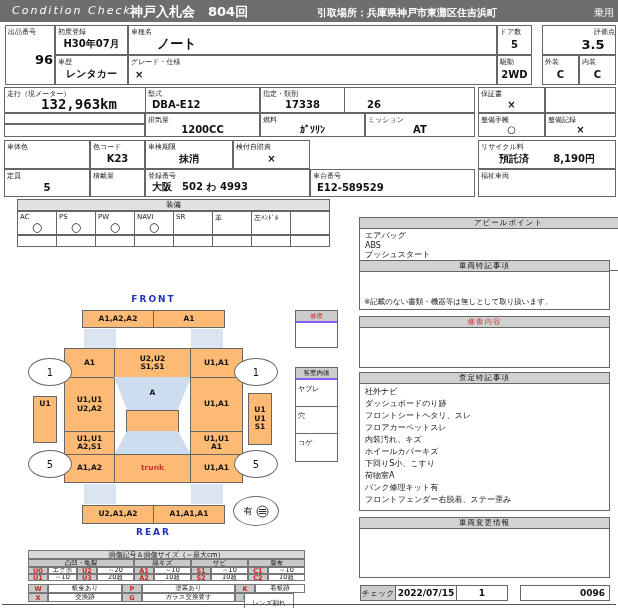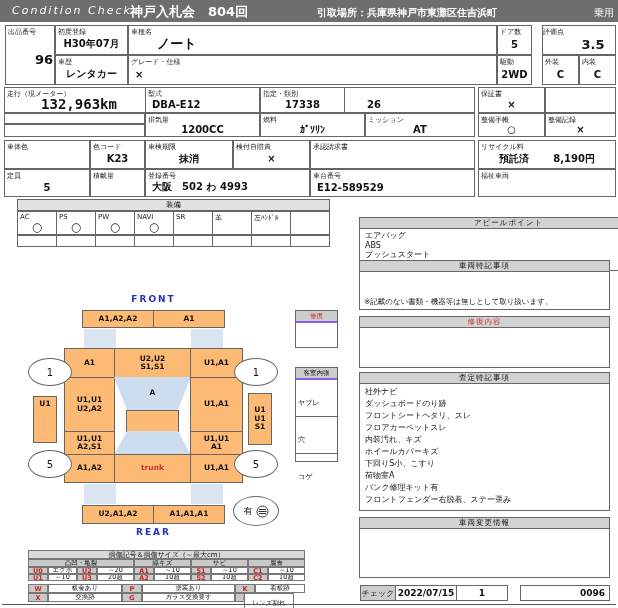--- a/index.html
+++ b/index.html
@@ -43,21 +43,21 @@
   .trap-ws{clip-path:polygon(0 0,100% 0,83% 100%,17% 100%);border:none;background:#cddcee;}
   .trap-rw{clip-path:polygon(17% 0,83% 0,100% 100%,0 100%);border:none;background:#cddcee;}
   .wheel{position:absolute;border:1px solid #666;border-radius:50%;background:#fff;display:flex;
          align-items:center;justify-content:center;font-size:10px;box-sizing:border-box;}
   .dirlabel{position:absolute;color:#2233bb;font-weight:bold;font-size:9px;letter-spacing:2px;
             text-align:center;}
   .red-t{color:#cc3333;font-weight:bold;}
   .minibox-title{height:10px;background:#cccccc;border-bottom:2px solid #8b5cf6;font-size:6.5px;
                  display:flex;align-items:center;justify-content:center;white-space:nowrap;font-family:Liberation Mono, monospace;}
   .minibox-title.red{color:#cc3333;}
-  .introw{font-size:7px;padding:18px 2px;border-bottom:1px solid #666;height:27px;box-sizing:border-box;}
+  .introw{font-size:7px;padding:4px 2px;border-bottom:1px solid #666;height:27px;box-sizing:border-box;}
   .introw:last-child{border-bottom:none;}
   
   .lg{position:absolute;border:1px solid #777;box-sizing:border-box;background:#fff;font-size:6.5px;
       display:flex;align-items:center;justify-content:center;white-space:nowrap;overflow:hidden;}
   .lg.gray{background:#c9c9c9;}
   .lg.code{background:#c9c9c9;color:#cc2222;font-weight:bold;}
   .lg.title{background:#d9d9d9;font-size:7px;}
   .hline{position:absolute;background:#555;}
   
   .chk{position:absolute;border:1px solid #666;box-sizing:border-box;display:flex;align-items:center;
@@ -99,21 +99,21 @@
   </div>
   <div class="c" style="left:497px;top:25px;width:35px;height:30px">
     <span class="lbl">ドア数</span>
     <div class="v">5</div>
   </div>
   <div class="c" style="left:497px;top:55px;width:35px;height:30px">
     <span class="lbl">駆動</span>
     <div class="v">2WD</div>
   </div>
   <div class="c" style="left:542px;top:25px;width:74px;height:30px">
-    <span class="lbl" style="left:0;right:0;text-align:left">評価点</span>
+    <span class="lbl" style="left:0;right:0;text-align:right">評価点</span>
     <div class="v big">3.5</div>
   </div>
   <div class="c" style="left:542px;top:55px;width:37px;height:30px">
     <span class="lbl">外装</span>
     <div class="v">C</div>
   </div>
   <div class="c" style="left:579px;top:55px;width:37px;height:30px">
     <span class="lbl">内装</span>
     <div class="v">C</div>
   </div>
@@ -167,24 +167,20 @@
     <span class="lbl">色コード</span>
     <div class="v">K23</div>
   </div>
   <div class="c" style="left:145px;top:140px;width:88px;height:29px">
     <span class="lbl">車検期限</span>
     <div class="v">抹消</div>
   </div>
   <div class="c" style="left:233px;top:140px;width:77px;height:29px">
     <span class="lbl">検付自賠責</span>
     <div class="v">×</div>
-  </div>
-  <div class="c" style="left:310px;top:140px;width:165px;height:29px">
-    <span class="lbl">承認請求書</span>
-    <div class="v"></div>
   </div>
   <div class="c" style="left:478px;top:140px;width:138px;height:29px">
     <span class="lbl">リサイクル料</span>
     <div class="v" style="justify-content:space-around;padding:0 8px">
       <span>預託済</span>
       <span>8,190円</span>
     </div>
   </div>
   <div class="c" style="left:4px;top:169px;width:86px;height:28px">
     <span class="lbl">定員</span>

